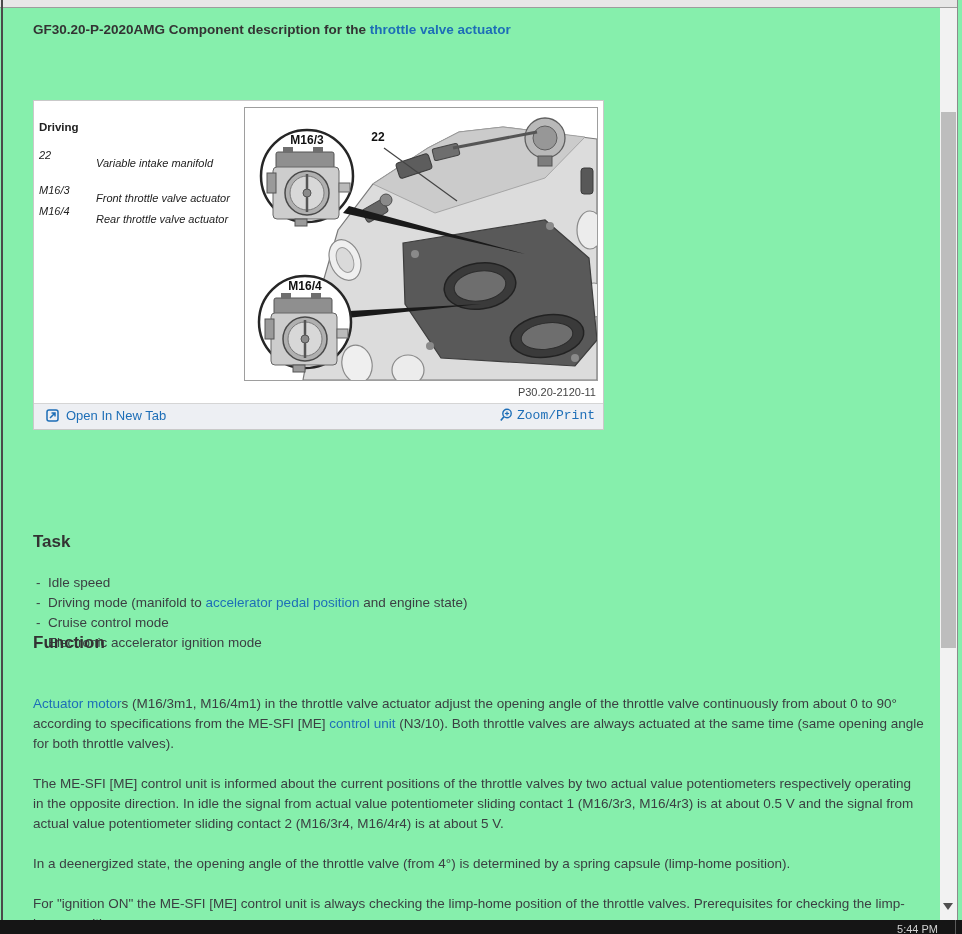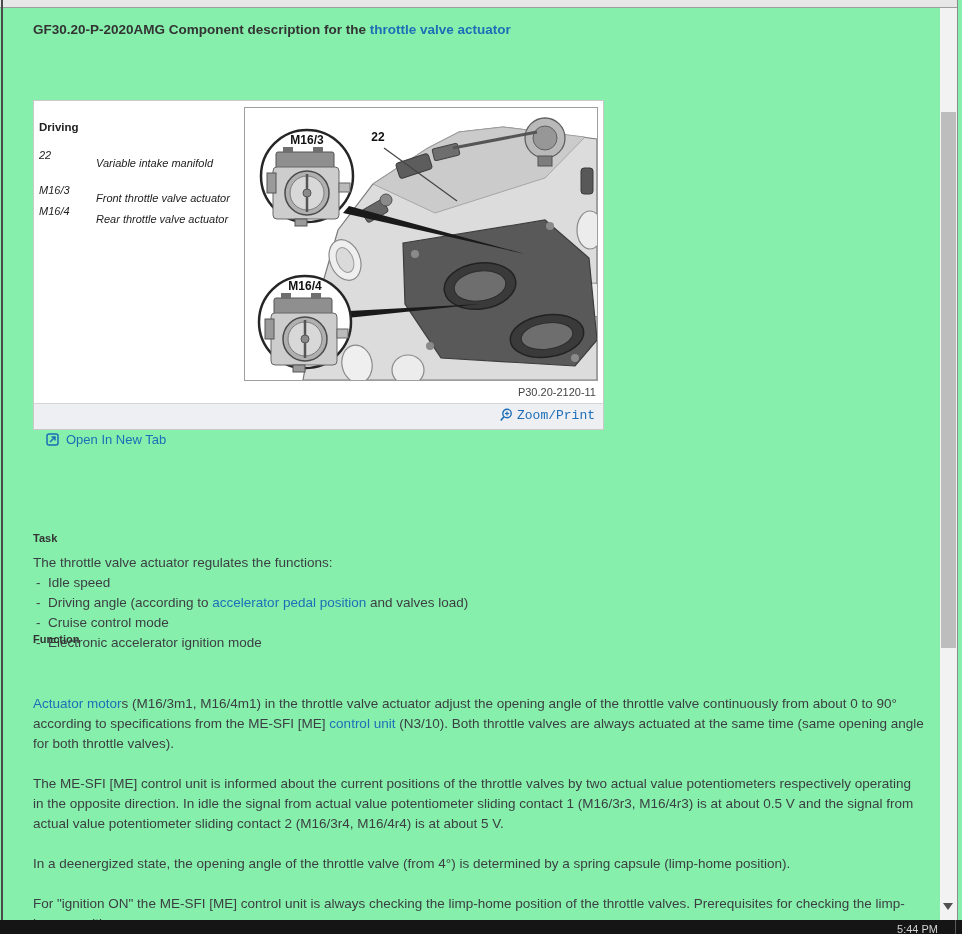--- a/index.html
+++ b/index.html
@@ -38,27 +38,27 @@
   .legend .heading { font-weight:bold; font-size:11.5px; margin-bottom:16px; }
   .legend .row { display:flex; line-height:13px; }
   .legend .row.first { margin-bottom:14px; }
   .legend .term { width:57px; font-style:italic; }
   .legend .desc { font-style:italic;margin-top:8px; }
   .image-box { position:absolute; left:210px; top:6px; width:354px; height:274px;
     border:1px solid #9e9e9e; background:#fff; }
   .image-ref { position:absolute; right:7px; top:285px; font-size:11px; color:#444; }
   .figure-footer { position:absolute; left:0; bottom:0; width:569px; height:26px;
     background:#edeff3; border-top:1px solid #d5d5d5; font-size:13px; }
-  .figure-footer .left-link { position:absolute; left:12px; top:4px; display:flex; align-items:center; gap:7px;margin-top:24px; }
+  .figure-footer .left-link { position:absolute; left:12px; top:4px; display:flex; align-items:center; gap:7px; }
   .figure-footer .right-link { position:absolute; right:8px; top:4px; display:flex; align-items:center; gap:4px;font-family:Liberation Mono, monospace; }
   .figure-footer svg { display:block; }
 
   
   .para { position:absolute; left:33px; width:892px; font-size:13.5px; line-height:20px; color:#3b3f42; }
-  .sect-head { position:absolute; left:33px; font-size:11px; font-weight:bold; color:#333; }
+  .sect-head { position:absolute; left:33px; font-size:17px; font-weight:bold; color:#333; }
   .bullets { position:absolute; left:33px; top:573px; width:892px; font-size:13.5px; line-height:20px; }
   .bullet { position:relative; padding-left:15px; }
   .bullet .dash { position:absolute; left:3px; top:0; }
 </style>
 </head>
 <body>
 
 <div class="page">
 
   <div class="top-bar"></div>
@@ -175,27 +175,26 @@
             <line x1="4.9" y1="8.8" x2="1.8" y2="12.6" stroke="#1d6eb7" stroke-width="1.6"></line>
           </svg>
         </span>
         <span>Zoom/Print</span>
       </a>
     </div>
   </div>
 
 
   <div class="sect-head" style="top:532px">Task</div>
-  <div class="para" style="top:553px">The throttle valve actuator regulates the functions:</div>
 
   <div class="bullets">
     <div class="bullet">
       <span class="dash">-</span><span>Idle speed</span></div>
     <div class="bullet">
-      <span class="dash">-</span><span>Driving angle (according to </span><a class="lnk">accelerator pedal position</a><span> and valves load)</span></div>
+      <span class="dash">-</span><span>Driving mode (manifold to </span><a class="lnk">accelerator pedal position</a><span> and engine state)</span></div>
     <div class="bullet">
       <span class="dash">-</span><span>Cruise control mode</span></div>
     <div class="bullet">
       <span class="dash">-</span><span>Electronic accelerator ignition mode</span></div>
   </div>
 
   <div class="sect-head" style="top:633px">Function</div>
   <div class="para" style="top:694px"><a class="lnk">Actuator motor</a><span>s (M16/3m1, M16/4m1) in the throttle valve actuator adjust the opening angle of the throttle valve continuously from about 0 to 90° according to specifications from the ME-SFI [ME] </span><a class="lnk">control unit</a><span> (N3/10). Both throttle valves are always actuated at the same time (same opening angle for both throttle valves).</span></div>
 
   <div class="para" style="top:774px">The ME-SFI [ME] control unit is informed about the current positions of the throttle valves by two actual value potentiometers respectively operating in the opposite direction. In idle the signal from actual value potentiometer sliding contact 1 (M16/3r3, M16/4r3) is at about 0.5 V and the signal from actual value potentiometer sliding contact 2 (M16/3r4, M16/4r4) is at about 5 V.</div>

